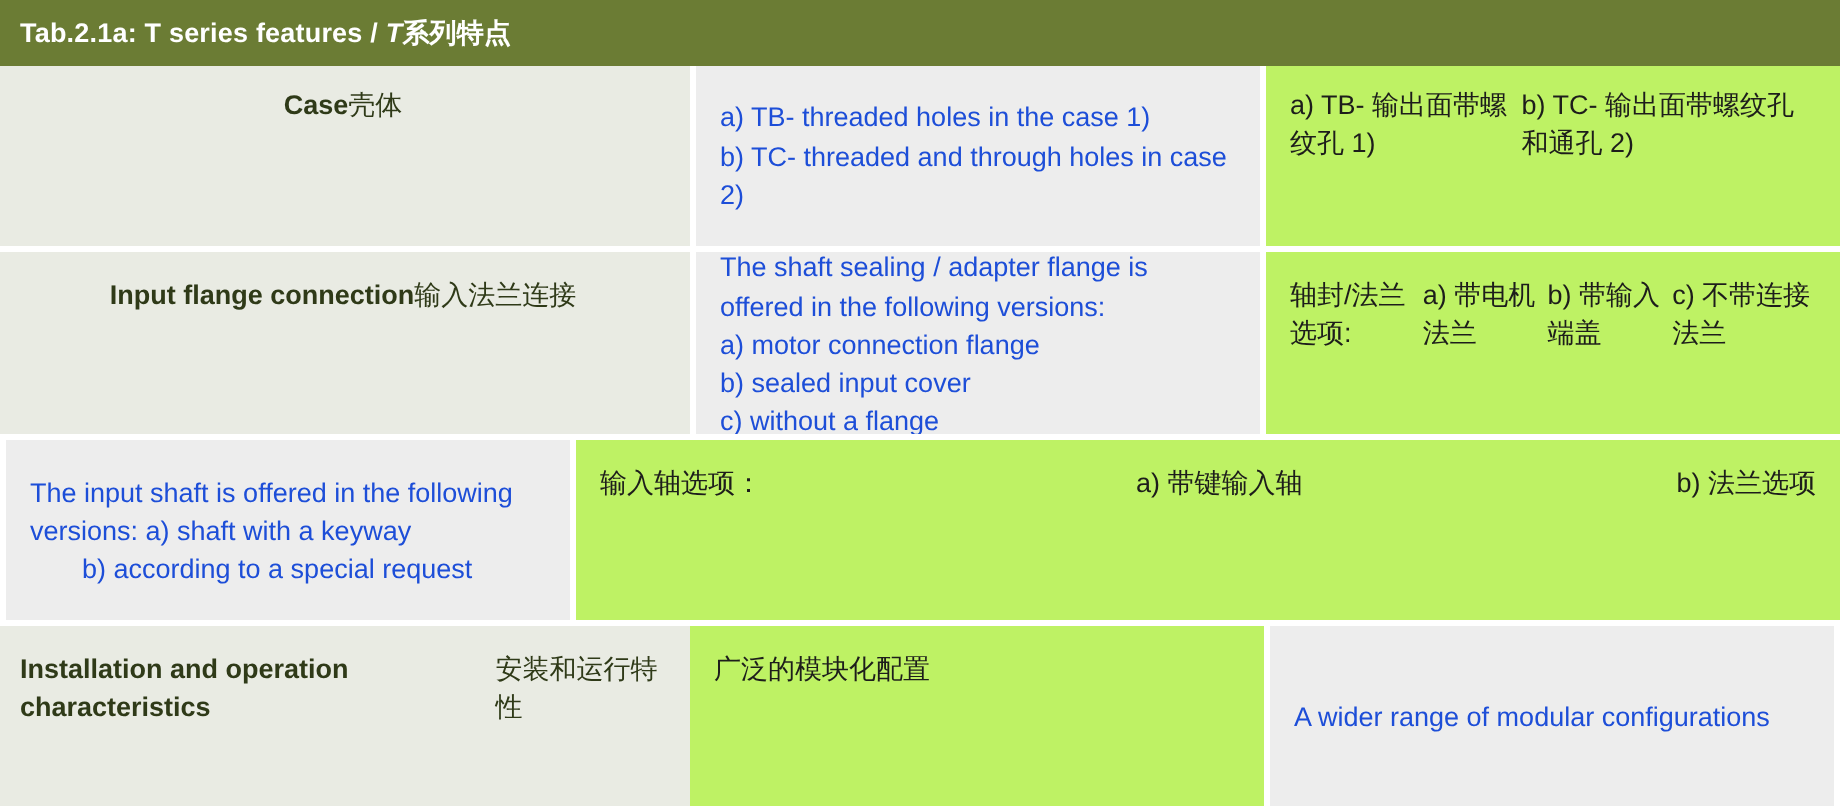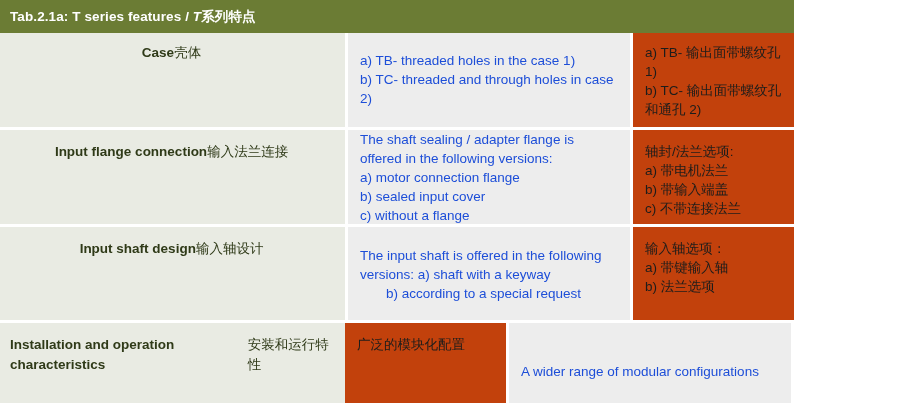--- a/index.html
+++ b/index.html
@@ -7,21 +7,21 @@
     padding: 0;
   }
   body {
     width: 920px;
     height: 403px;
     background: #ffffff;
     font-family: "Liberation Sans", sans-serif;
     -webkit-font-smoothing: antialiased;
   }
   .table-wrap {
-    width: 794px;
+    width: 920px;
     height: 403px;
     box-sizing: border-box;
     display: flex;
     flex-direction: column;
     border-radius: 27px;
   }
   .caption-bar {
     background: #6b7c34;
     color: #ffffff;
     font-size: 13.5px;
@@ -77,25 +77,24 @@
     background: #ededed;
     color: #1d4ed8;
     border-left: 3px solid #ffffff;
     border-right: 3px solid #ffffff;
     display: flex;
     flex-direction: column;
     justify-content: center;
   }
   .c-zh {
     flex: 1;
-    background: #c2410c;
+    background: #bef264;
     color: #1d1d1b;
     display: flex;
-    flex-direction: column;
-    justify-content: flex-start;
+    justify-content: space-between;
   }
   .para {
     margin: 0;
   }
   .para + .para {
     margin-top: 0;
   }
   .gap {
     height: 11px;
   }
@@ -149,24 +148,20 @@
       </div>
       <div class="cell c-zh">
         <p class="para">轴封/法兰选项:</p>
         <p class="para">a) 带电机法兰</p>
         <p class="para">b) 带输入端盖</p>
         <p class="para">c) 不带连接法兰</p>
       </div>
     </div>
 
     <div class="row" id="row-shaft">
-      <div class="cell c-label">
-        <div class="lbl-en">Input shaft design</div>
-        <div class="lbl-zh">输入轴设计</div>
-      </div>
       <div class="cell c-en">
         <p class="para">The input shaft is offered in the following</p>
         <p class="para">versions: a) shaft with a keyway</p>
         <p class="para indent-hang">b) according to a special request</p>
       </div>
       <div class="cell c-zh">
         <p class="para">输入轴选项：</p>
         <p class="para">a) 带键输入轴</p>
         <p class="para">b) 法兰选项</p>
       </div>

